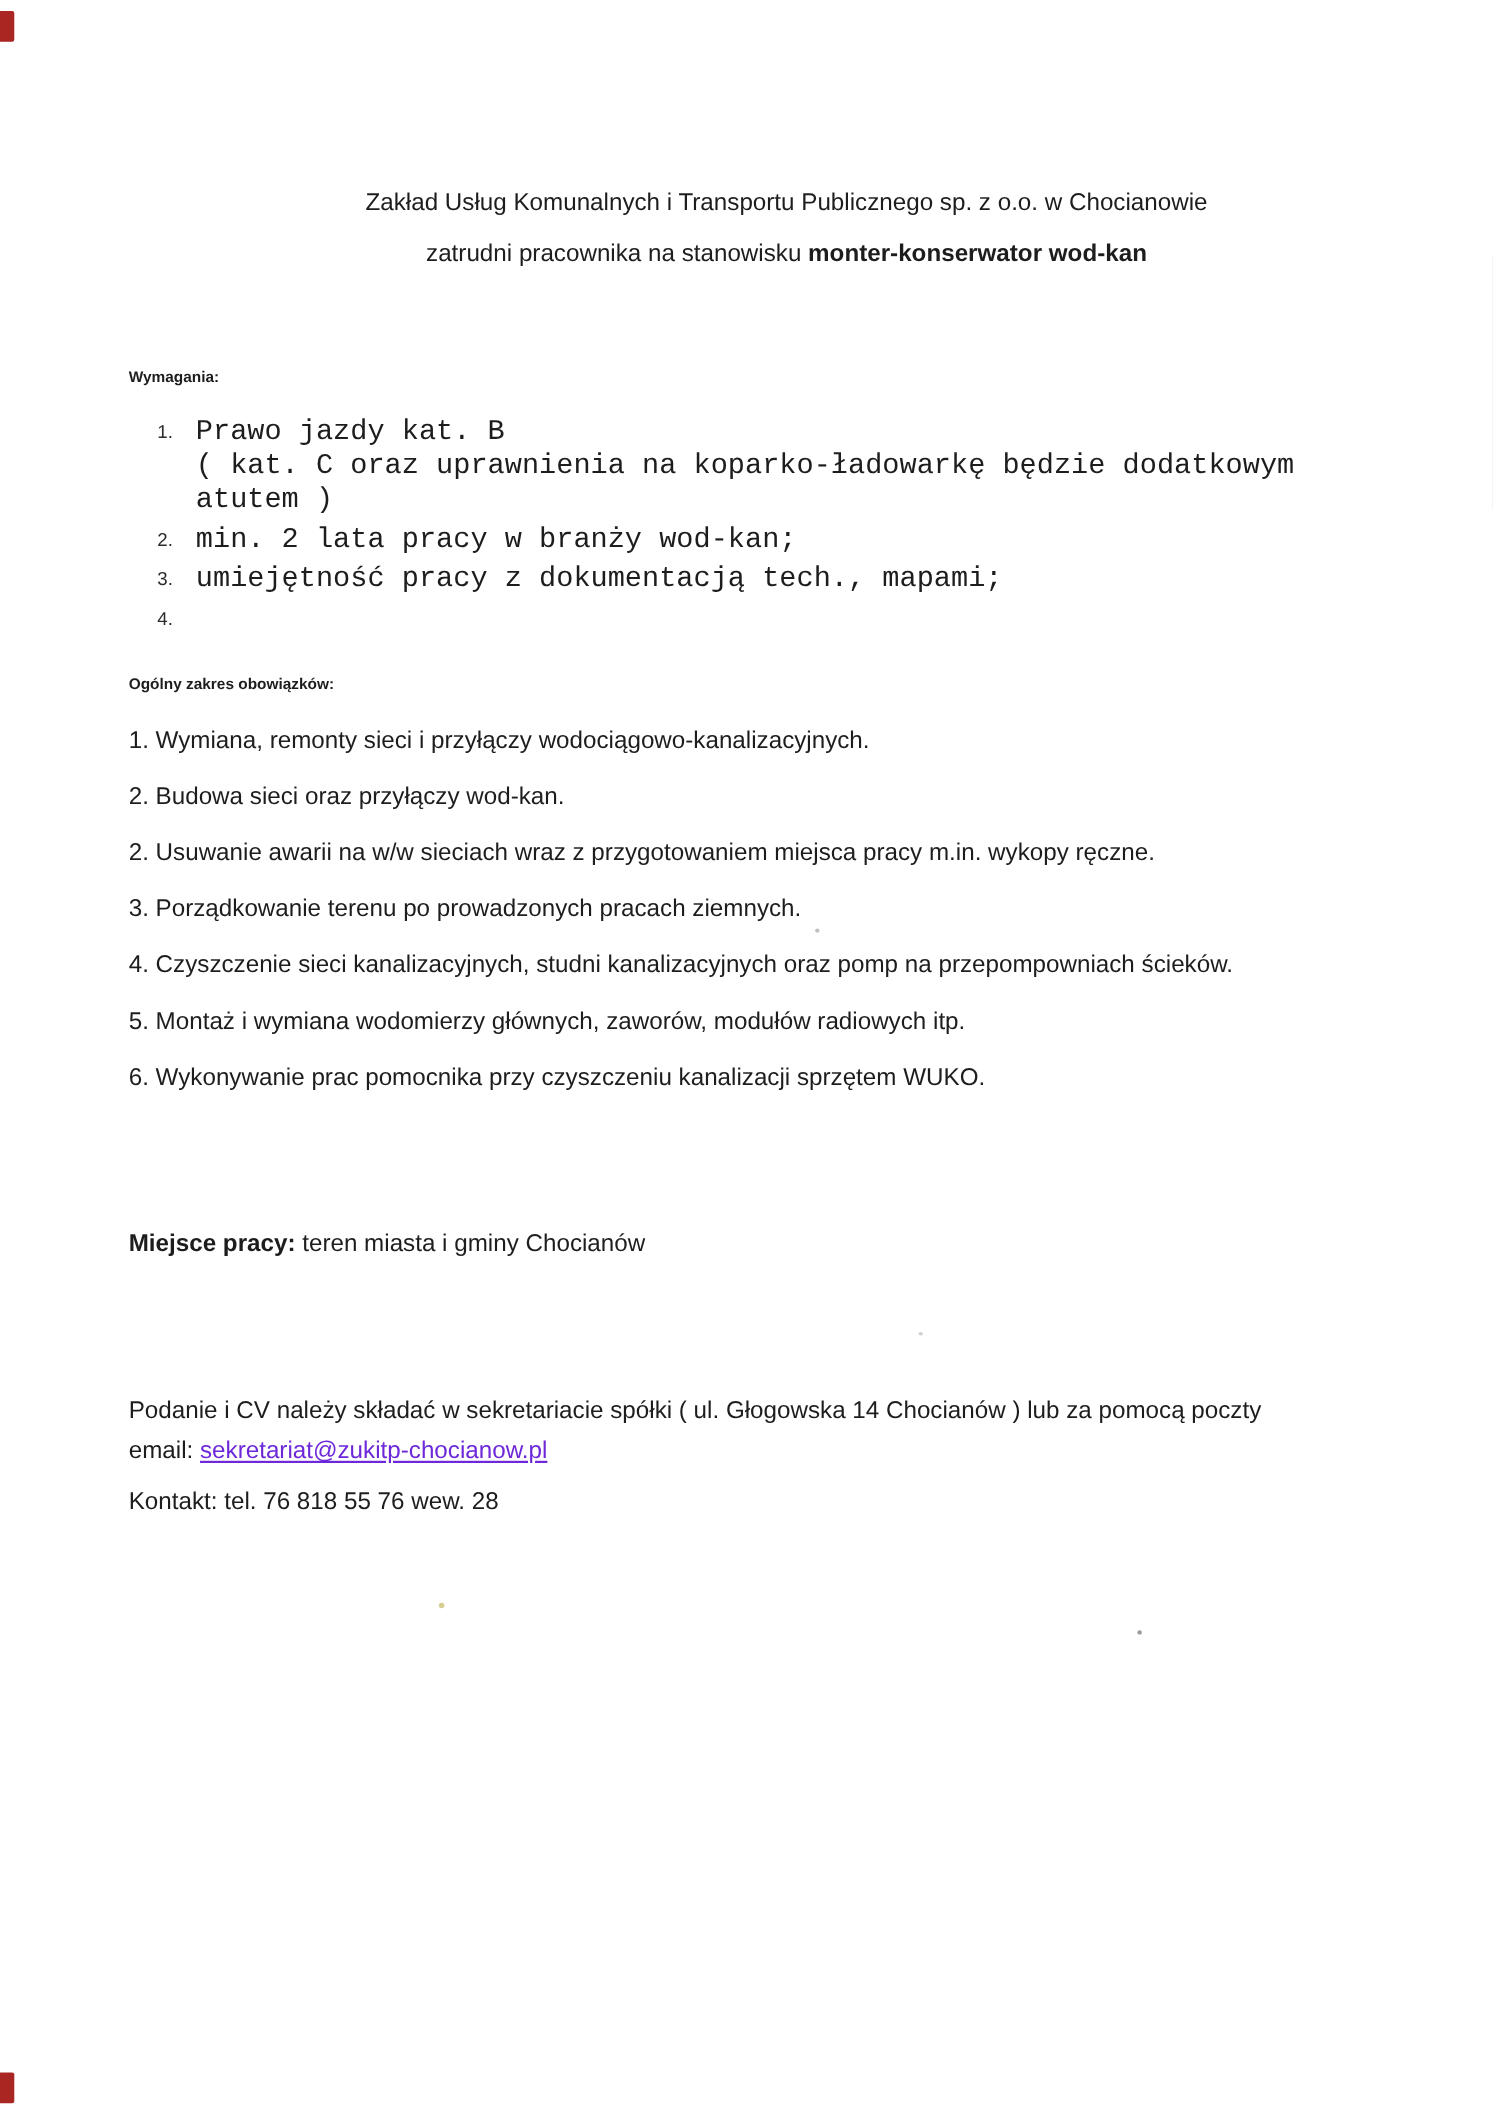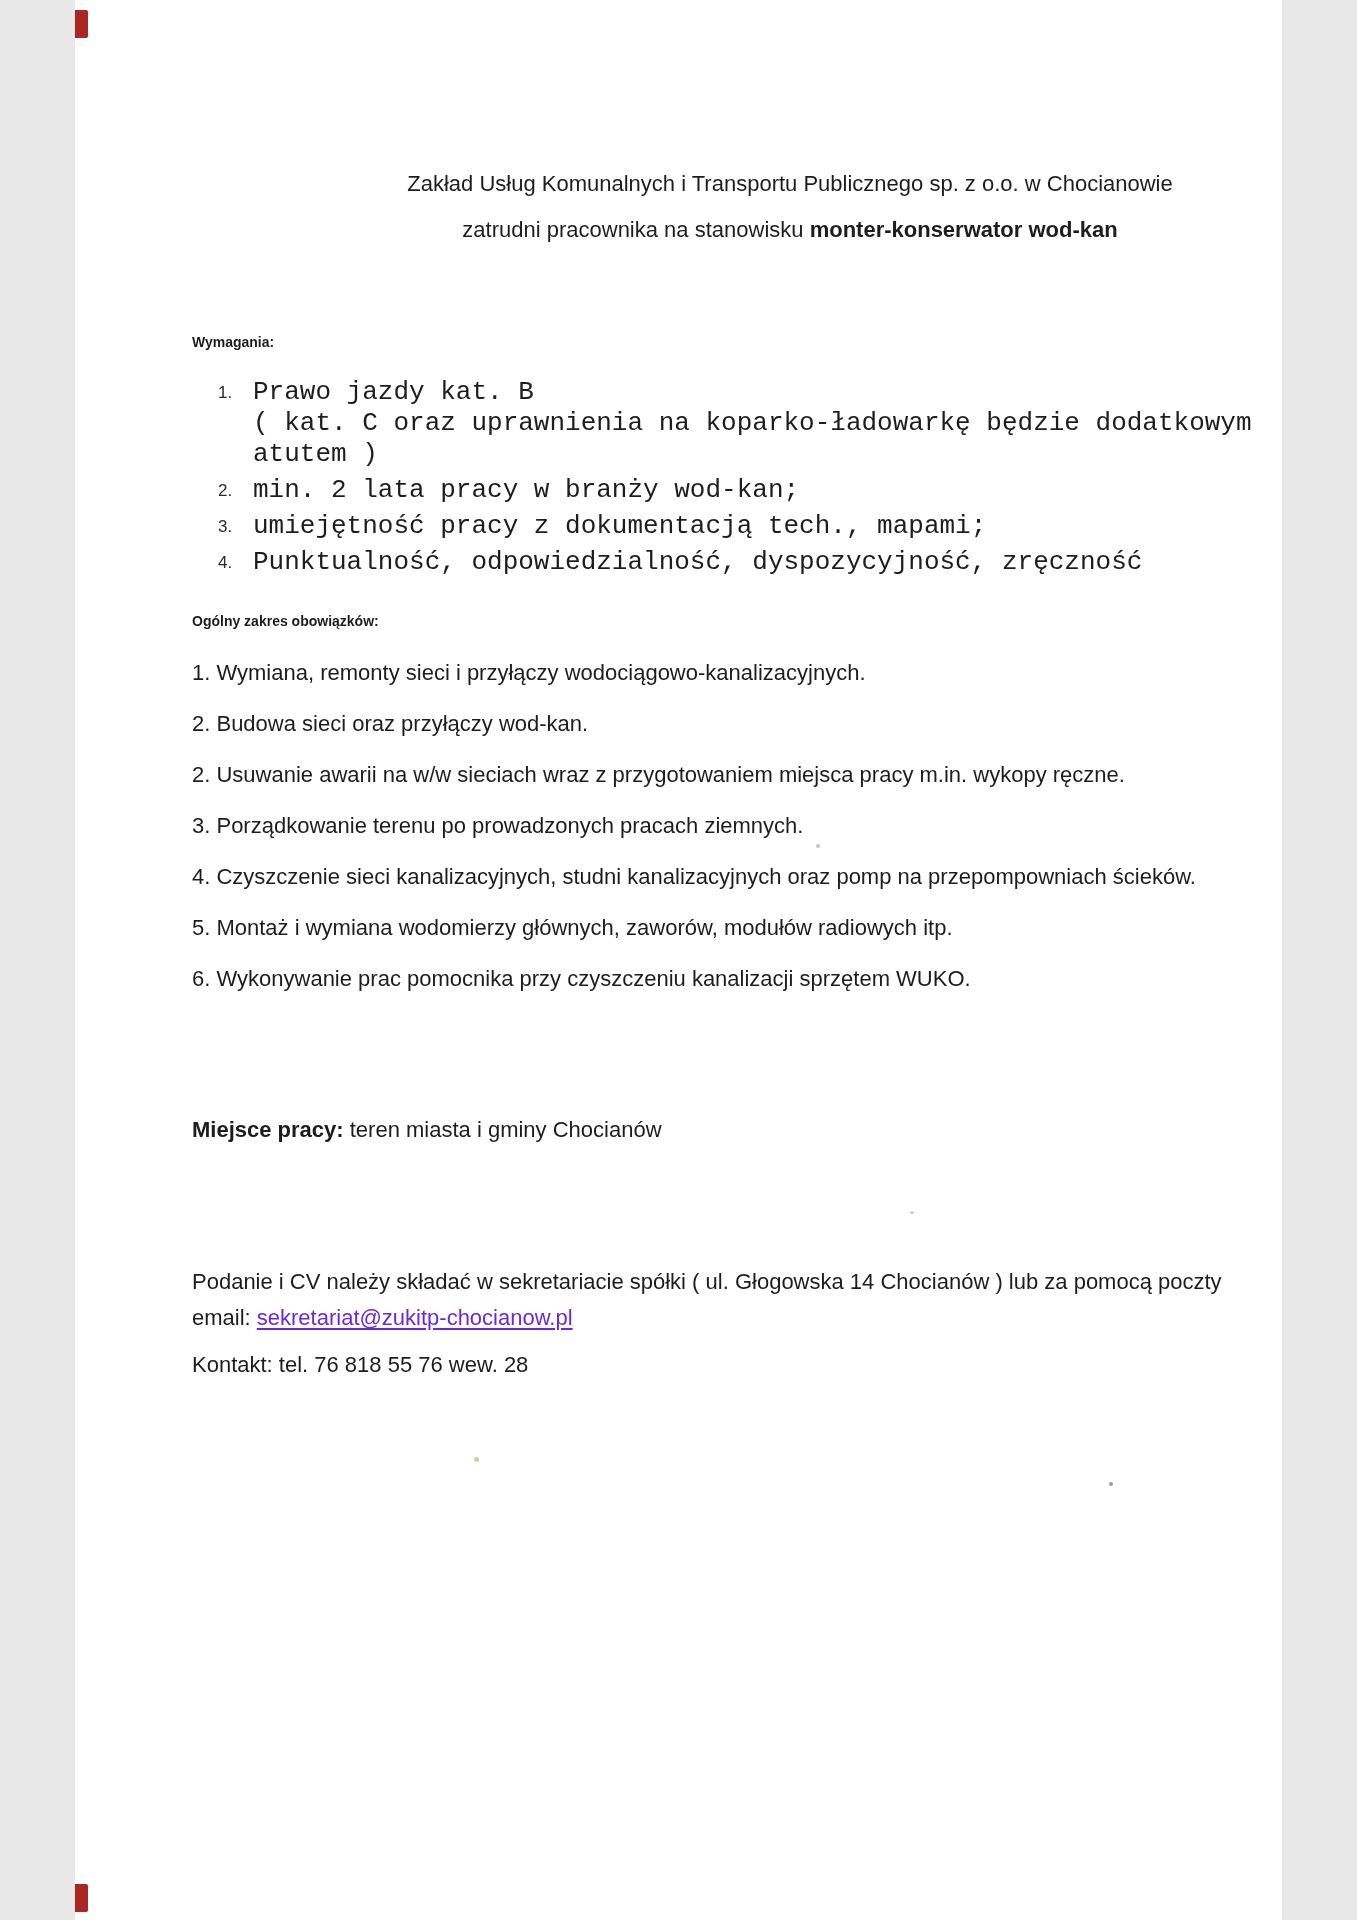--- a/index.html
+++ b/index.html
@@ -2,21 +2,21 @@
 <html lang="pl"><head>
 <meta charset="utf-8">
 <style>
   html, body {
     margin: 0;
     padding: 0;
     background: #e8e8e8;
   }
   .page {
     position: relative;
-    width: 1207px;
+    width: 1357px;
     height: 1920px;
     background: #ffffff;
     margin: 0 auto;
     overflow: hidden;
     font-family: "Liberation Sans", "DejaVu Sans", sans-serif;
     color: #1d1d1d;
     font-size: 22px;
     -webkit-font-smoothing: antialiased;
   }
   .abs { position: absolute; }
@@ -115,21 +115,20 @@
     <div class="req-item">
       <span class="req-num">2.</span>
       <div class="req-text">min. 2 lata pracy w branży wod-kan;</div>
     </div>
     <div class="req-item">
       <span class="req-num">3.</span>
       <div class="req-text">umiejętność pracy z dokumentacją tech., mapami;</div>
     </div>
     <div class="req-item">
       <span class="req-num">4.</span>
-      <div class="req-text">Punktualność, odpowiedzialność, dyspozycyjność, zręczność</div>
     </div>
   </div>
 
   <div class="abs section-heading" style="top:608px;">Ogólny zakres obowiązków:</div>
 
   <div class="abs duties-list">
     <p>1. Wymiana, remonty sieci i przyłączy wodociągowo-kanalizacyjnych.</p>
     <p>2. Budowa sieci oraz przyłączy wod-kan.</p>
     <p>2. Usuwanie awarii na w/w sieciach wraz z przygotowaniem miejsca pracy m.in. wykopy ręczne.</p>
     <p>3. Porządkowanie terenu po prowadzonych pracach ziemnych.</p>

